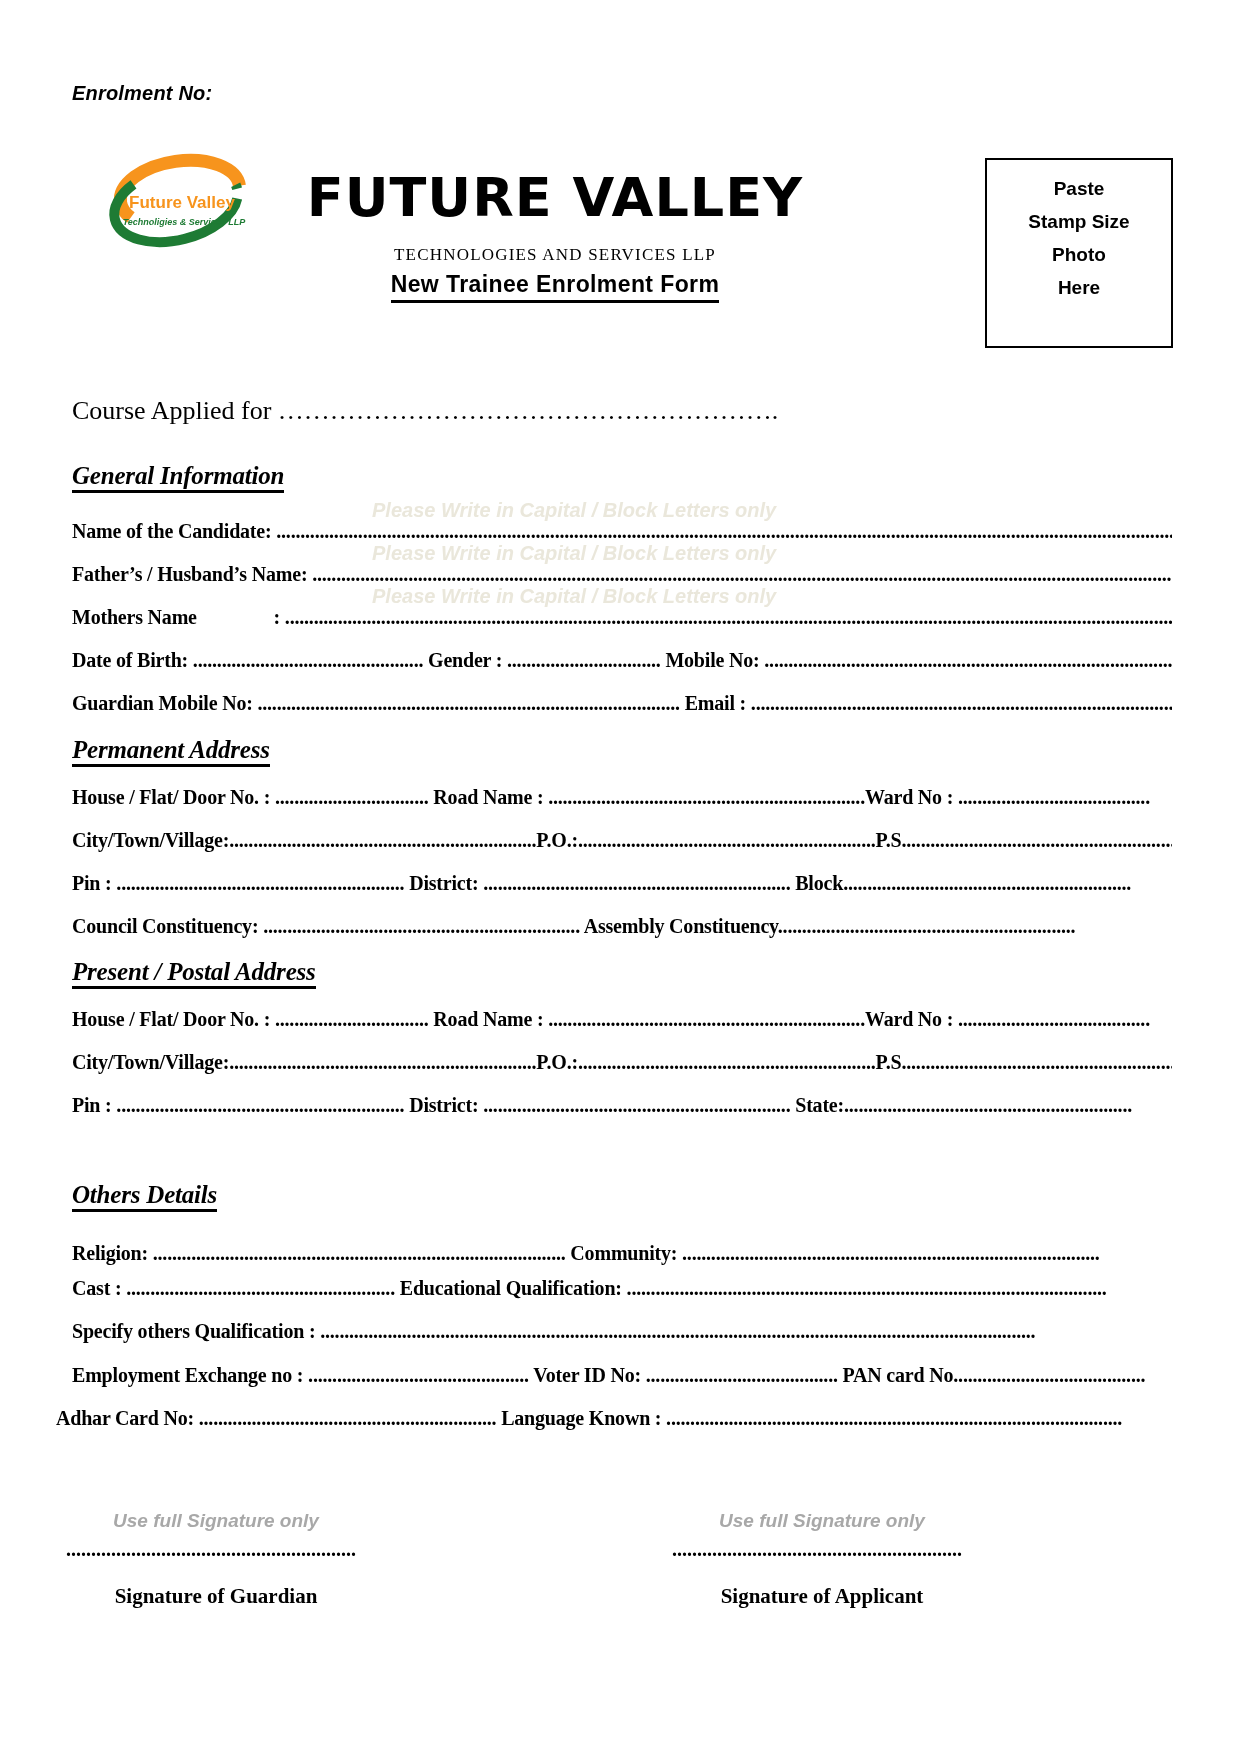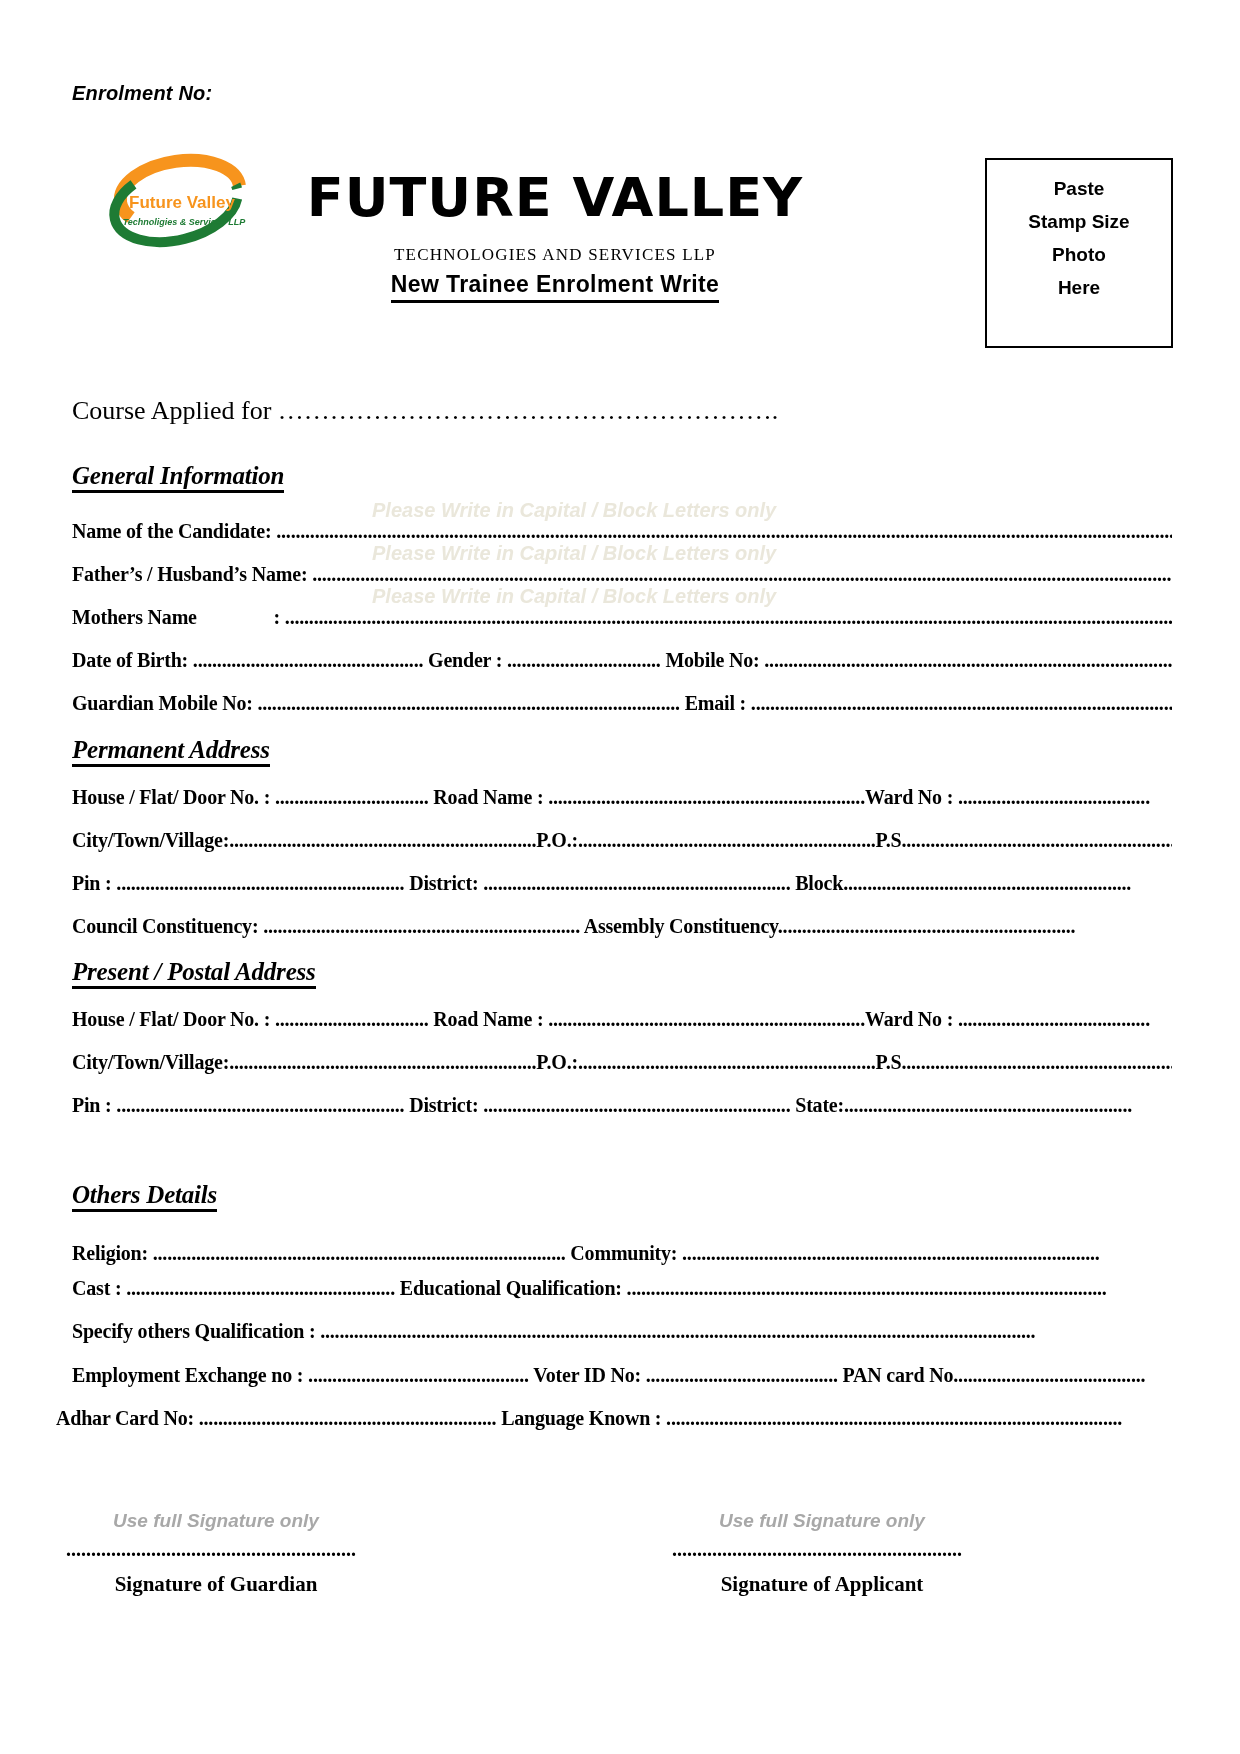--- a/index.html
+++ b/index.html
@@ -20,42 +20,42 @@
   .photo-box div{font:bold 19px/33px "Liberation Sans",sans-serif;}
   .course{font:26px "Liberation Serif",serif;white-space:nowrap;overflow:hidden;width:1100px;}
   .heading{font:italic bold 25px "Liberation Serif",serif;display:inline-block;
            border-bottom:3px solid #000;padding-bottom:0;letter-spacing:-.2px;text-align:center;}
   .fline{font:bold 20px "Liberation Serif",serif;letter-spacing:-.2px;white-space:nowrap;
          overflow:hidden;width:1100px;}
   .wmark{font:italic bold 20px "Liberation Sans",sans-serif;color:#eae7db;white-space:nowrap;}
   .sig-wmark{font:italic bold 19px "Liberation Sans",sans-serif;color:#a8a8a8;
              text-align:center;width:300px;}
   .sig-dots{font:bold 20px "Liberation Serif",serif;white-space:nowrap;overflow:hidden;width:296px;}
-  .sig-label{font:bold 21px "Liberation Serif",serif;text-align:center;width:300px;}
+  .sig-label{font:bold 21px "Liberation Serif",serif;text-align:center;width:300px;margin-top:12px;}
   .logo-svg{font-family:"Liberation Sans",sans-serif;}
 </style>
 </head>
 <body>
 
 <div class="page">
 
   <div class="abs enrolment" style="left:72px;top:82px;">Enrolment No:</div>
 
   <svg class="abs logo-svg" style="left:96px;top:146px;" width="165" height="112" viewBox="0 0 165 112">
     <ellipse cx="84" cy="48" rx="60" ry="33" fill="none" stroke-width="13" transform="rotate(-8 84 48)" stroke-dasharray="170 132" stroke-dashoffset="172" stroke="#F7941D"></ellipse>
     <ellipse cx="80" cy="58" rx="63" ry="36" fill="none" stroke-width="10" transform="rotate(-14 80 58)" stroke-dasharray="190 112" stroke-dashoffset="292" stroke="#1E7B34"></ellipse>
     <text x="86" y="62" text-anchor="middle" font-size="17" font-weight="bold" fill="#F7941D">Future Valley</text>
     <text x="88" y="79" text-anchor="middle" font-size="9" font-weight="bold" font-style="italic" fill="#1E7B34">Technoligies &amp; Services LLP</text>
   </svg>
 
   <div class="abs center-col" style="left:265px;top:166px;width:580px;">
     <div class="big-title">FUTURE VALLEY</div>
     <div class="subtitle" style="margin-top:16px;">TECHNOLOGIES AND SERVICES LLP</div>
     <div style="margin-top:6px;">
-      <span class="form-title">New Trainee Enrolment Write</span>
+      <span class="form-title">New Trainee Enrolment Form</span>
     </div>
   </div>
 
   <div class="abs photo-box" style="left:985px;top:158px;">
     <div>Paste</div>
     <div>Stamp Size</div>
     <div>Photo</div>
     <div>Here</div>
   </div>
 

